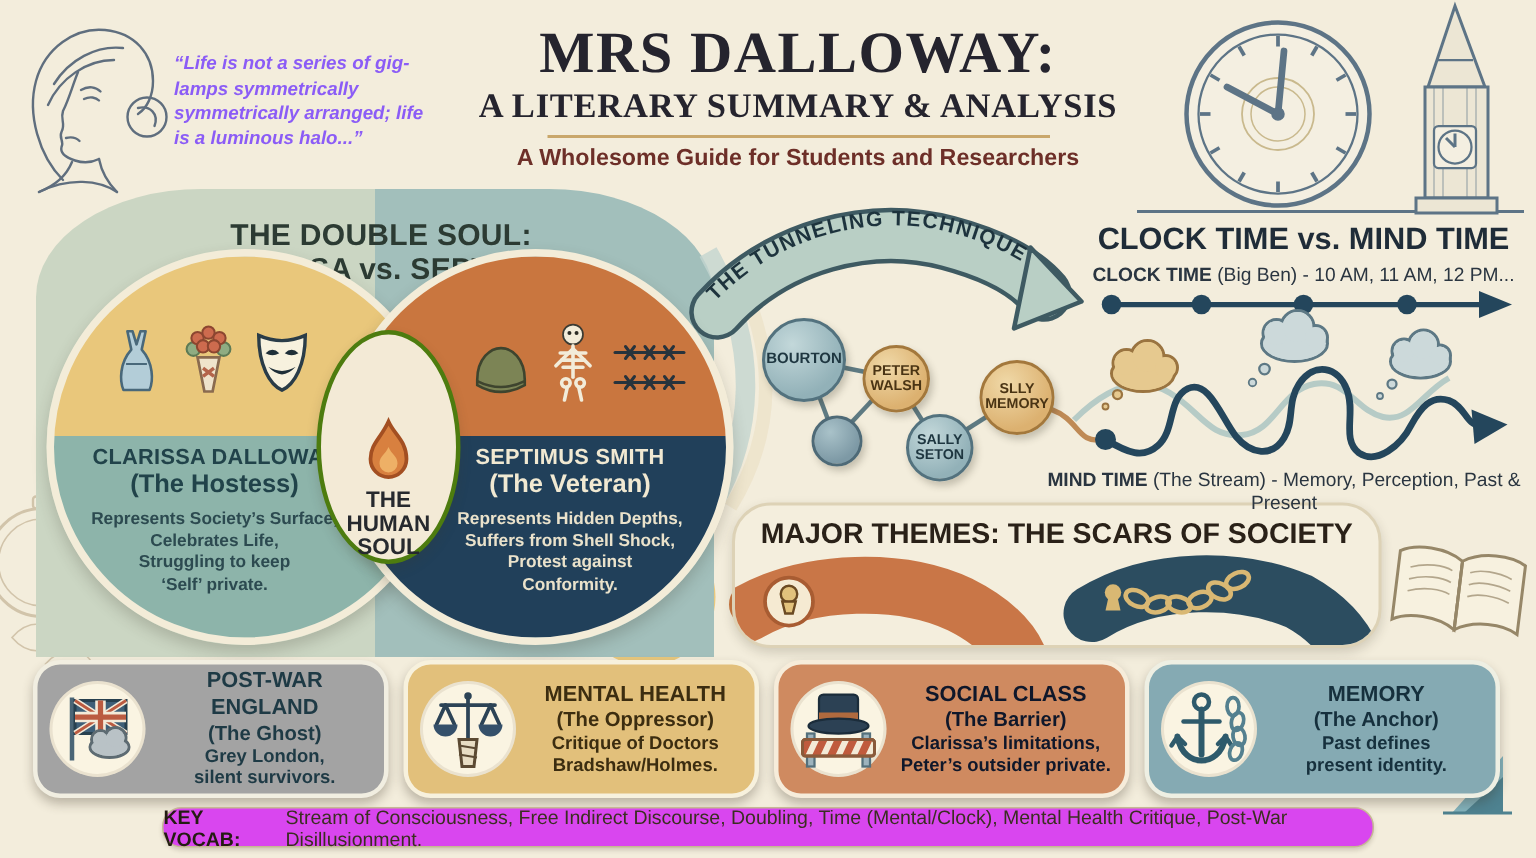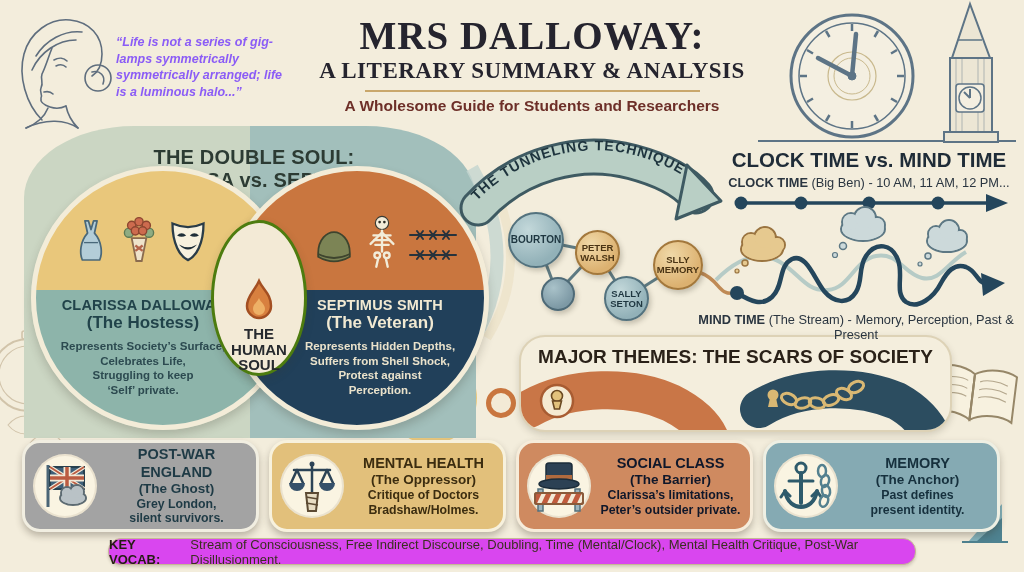--- a/index.html
+++ b/index.html
@@ -61,21 +61,21 @@
   #node-slly    { left:653px; top:240px; width:50px; height:50px; font-size:9.5px; }
 
   
   .ct-title { left:723px; top:148px; width:292px; text-align:center; font-size:20.5px; font-weight:800;
               color:#1f2c38; z-index:3; }
   .ct-sub   { left:723px; top:175px; width:292px; text-align:center; font-size:12.8px; color:#2a3540; z-index:3; }
   .mt-label { left:688px; top:312px; width:336px; text-align:center; font-size:12.8px; color:#2a3540; z-index:3; }
   .lbl-b { font-weight:800; }
 
   
-  .themes-panel { left:519px; top:335px; width:433px; height:97px; background:#f4eedd; z-index:2;
+  .themes-panel { left:488px; top:335px; width:433px; height:97px; background:#f4eedd; z-index:2;
                   border:2px solid #ddd2b6; border-radius:26px; overflow:hidden;
                   box-shadow:0 3px 7px rgba(60,55,40,.18); }
   .themes-title { position:absolute; left:0; right:0; top:9px; text-align:center; font-size:19px;
                   font-weight:800; color:#2a2118; z-index:2; }
 
   
   .card { position:absolute; top:440px; width:237px; height:92px; border-radius:18px; z-index:5;
           border:3px solid rgba(250,246,232,.9); box-shadow:0 4px 7px rgba(60,50,35,.3);
           display:flex; align-items:center; gap:8px; padding:6px 8px; }
   .card-icon { width:64px; height:64px; border-radius:50%; background:#faf4e2; flex:0 0 64px;
@@ -348,21 +348,21 @@
         </g>
       </svg>
     </div>
     <div class="circ-text">
       <div class="circ-name">SEPTIMUS SMITH</div>
       <div class="circ-role">(The Veteran)</div>
       <div class="circ-lines">
         <div>Represents Hidden Depths,</div>
         <div>Suffers from Shell Shock,</div>
         <div>Protest against</div>
-        <div>Perception.</div>
+        <div>Conformity.</div>
       </div>
     </div>
   </div>
 
   <div class="abs lens">
     <svg width="40" height="48" viewBox="0 0 40 48">
       <path d="M20,3 C24,12 32,16 32,28 A12,12 0 0 1 8,28 C8,18 15,14 20,3 Z" fill="#d8803f" stroke="#a34f22" stroke-width="2.5"></path>
       <path d="M20,20 C22,25 26,26 26,31 A6,6 0 0 1 14,31 C14,26 18,25 20,20 Z" fill="#eeb066"></path>
     </svg>
     <div class="lens-label">

